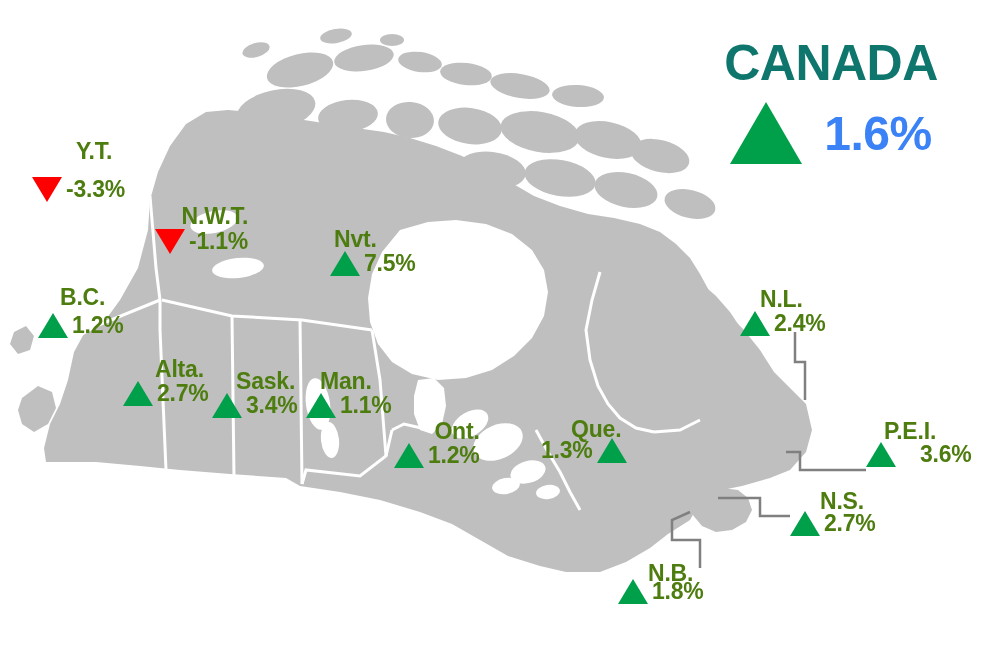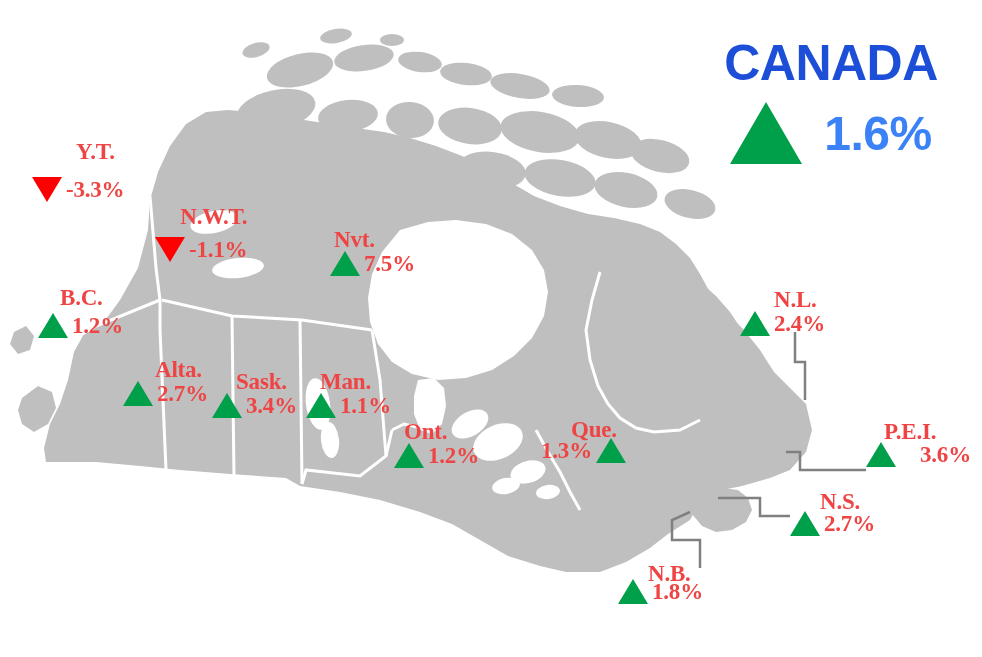--- a/index.html
+++ b/index.html
@@ -21,23 +21,23 @@
   #map-svg {
     position: absolute;
     left: 0;
     top: 0;
     width: 982px;
     height: 657px;
   }
   .marker {
     position: absolute;
     white-space: nowrap;
-    color: #ef4444;
+    color: #4d7c0f;
     font-weight: bold;
-    font-family: Liberation Serif, serif;
+    font-family: Liberation Sans, sans-serif;
     line-height: 1.02;
   }
   .marker .abbr {
     display: block;
     font-size: 23px;
     letter-spacing: -0.2px;
   }
   .marker .valrow {
     display: flex;
     align-items: center;
@@ -66,21 +66,21 @@
   #header-block {
     position: absolute;
     left: 700px;
     top: 38px;
     width: 262px;
     text-align: center;
   }
   #header-title {
     font-size: 50px;
     font-weight: bold;
-    color: #1d4ed8;
+    color: #0f766e;
     letter-spacing: -0.5px;
     line-height: 1;
   }
   #header-valrow {
     display: flex;
     align-items: center;
     justify-content: center;
     gap: 22px;
     margin-top: 14px;
   }
@@ -112,27 +112,27 @@
   .m-ns   { left: 790px; top: 490px; }
   .m-nb   { left: 618px; top: 562px; }
   
   .m-yt .abbr   { margin-left: 44px; }
   .m-nwt .abbr  { margin-left: 2px; }
   .m-nvt .abbr  { margin-left: 4px; }
   .m-bc .abbr   { margin-left: 22px; }
   .m-ab .abbr   { margin-left: 32px; }
   .m-sk .abbr   { margin-left: 24px; }
   .m-mb .abbr   { margin-left: 14px; }
-  .m-on .abbr   { margin-left: 10px; }
+  .m-on .abbr   { margin-left: 20px; text-align: right; }
   .m-qc .abbr   { margin-left: 30px; }
-  .m-nl .abbr   { margin-left: 34px; }
+  .m-nl .abbr   { margin-left: 20px; }
   .m-pe .abbr   { margin-left: 18px; }
   .m-ns .abbr   { margin-left: 30px; }
   .m-nb .abbr   { margin-left: 30px; }
-  .m-nwt .valrow { margin-top: 9px; }
+  .m-nwt .valrow { margin-top: 1px; }
   .m-nb .valrow  { margin-top: -6px; }
   .m-pe .valrow  { margin-top: -1px; gap: 24px; }
   .m-ns .valrow  { margin-top: -2px; }
   .m-qc .valrow  { margin-top: -3px; justify-content: flex-end; }
   .m-qc .value   { order: -1; }
   .m-bc .valrow  { margin-top: 4px; }
   .m-yt .valrow  { margin-top: 14px; }
 </style>
 </head>
 <body>

